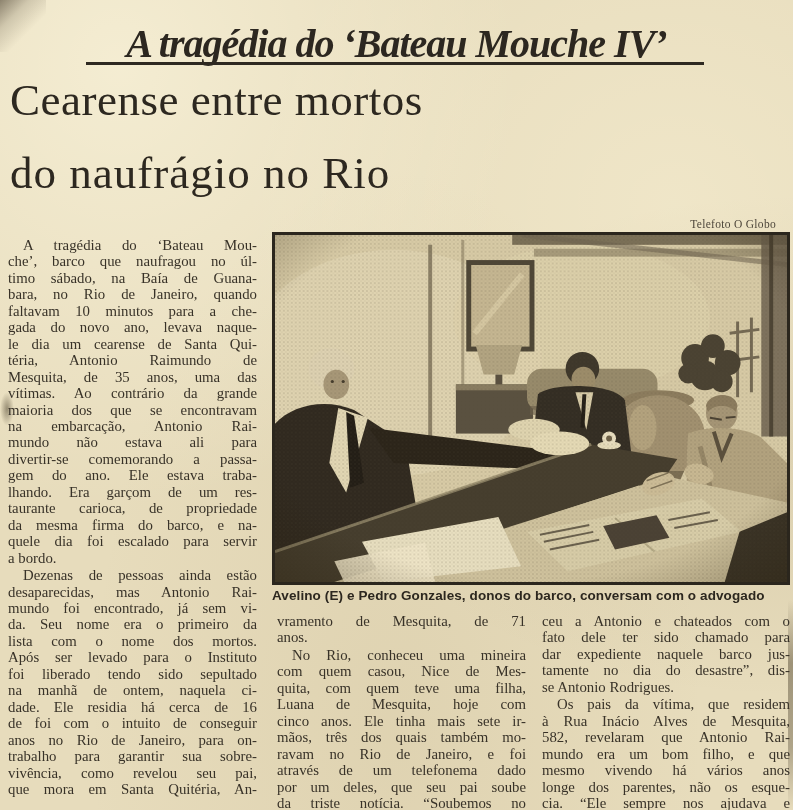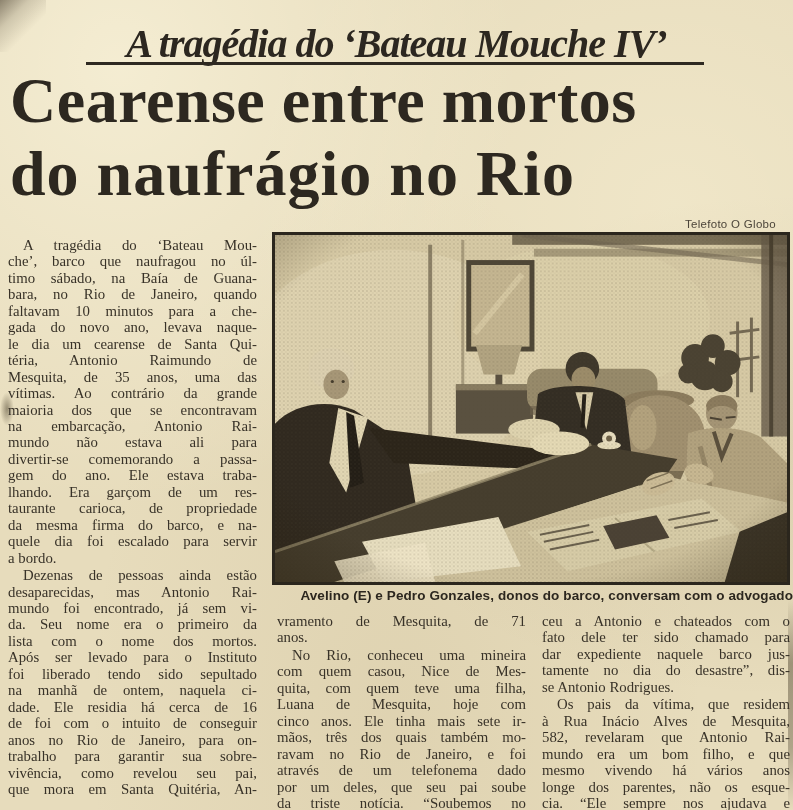--- a/index.html
+++ b/index.html
@@ -22,35 +22,35 @@
     background:linear-gradient(to bottom, rgba(70,60,40,0) 0%, rgba(70,60,40,0.45) 30%, rgba(70,60,40,0.35) 70%, rgba(70,60,40,0) 100%);}
 
   .kicker{
     position:absolute;top:8px;left:0;width:100%;text-align:center;
     font-style:italic;font-weight:700;font-size:40px;letter-spacing:-1px;
     color:#2c2720;
     margin-top:12px;
   }
   .kicker-rule{position:absolute;top:62px;left:86px;width:618px;height:3px;background:#2e2921;}
   .headline{position:absolute;top:64px;left:10px;width:780px;
-    font-weight:700;color:#2d2820;font-size:64px;line-height:73px;letter-spacing:0.5px;}
+    font-weight:400;color:#2d2820;font-size:45px;line-height:73px;letter-spacing:0.5px;}
   .headline .hl2{letter-spacing:1px;}
 
   .credit{position:absolute;top:218px;right:17px;
-    font-family:Liberation Sans, sans-serif;
+    font-family:Liberation Serif, serif;
     font-size:11.5px;color:#4c453a;letter-spacing:0.3px;}
 
   .photo-frame{
     position:absolute;left:272px;top:232px;width:518px;height:353px;
     border:3px solid #2b261d;box-sizing:border-box;background:#d8cba6;
   }
   .photo-frame svg{display:block;width:100%;height:100%;}
 
   .caption{
-    position:absolute;left:272px;top:588px;width:521px;text-align:right;
+    position:absolute;left:272px;top:588px;width:521px;text-align:left;
     font-family:"Liberation Sans","DejaVu Sans",sans-serif;
     font-weight:700;font-size:13.5px;color:#2c271f;letter-spacing:0.1px;
   }
 
   .col{position:absolute;font-size:14.8px;line-height:16.45px;color:#383228;}
   .col-left{left:7px;top:236px;width:251px;}
   .col-middle{left:276px;top:612px;width:251px;}
   .col-right{left:541px;top:612px;width:250px;}
   .para{margin:1px;}
   .line{text-align:justify;text-align-last:justify;white-space:nowrap;overflow:hidden;}

